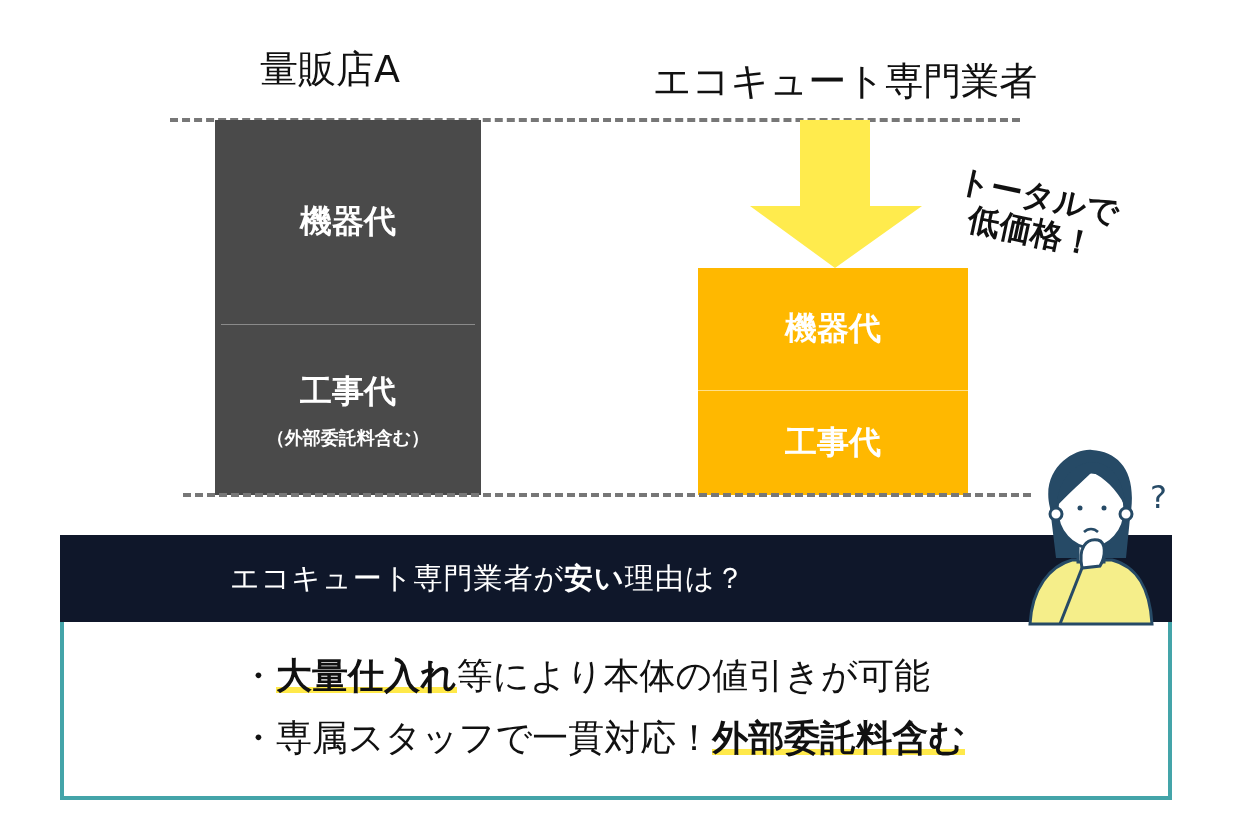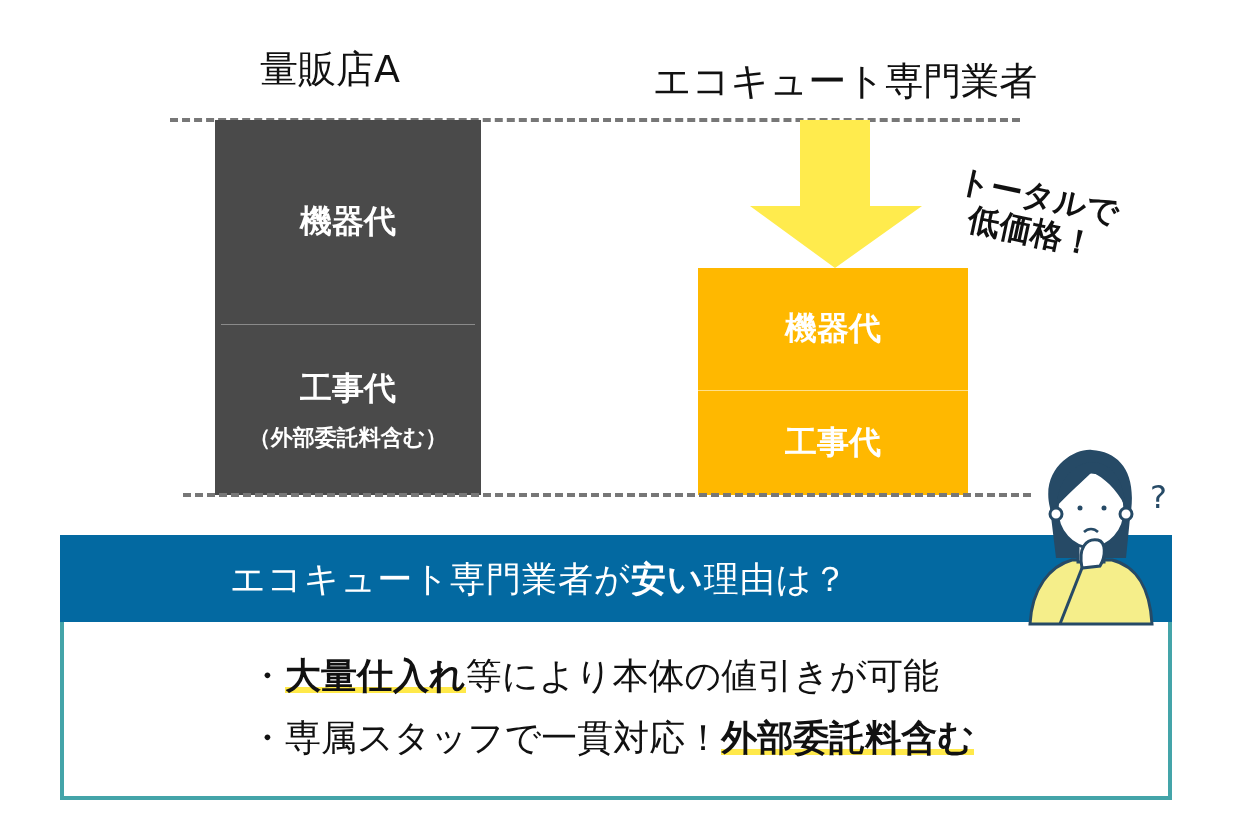--- a/index.html
+++ b/index.html
@@ -8,27 +8,27 @@
   .abs { position: absolute; }
   .col-title { font-weight: normal; font-size: 38px; color: #111; text-align: center; top: 44px; white-space: nowrap; }
   .dash { height: 0; border-top: 4px dashed #777; }
   .bar-dark { left: 215px; top: 120px; width: 266px; height: 375px; background: #4a4a4a; }
   .bar-dark .seg { position: absolute; left: 0; width: 100%; display: flex; flex-direction: column; align-items: center; justify-content: center; color: #fff; font-weight: bold; }
   .bar-dark .divider { position: absolute; left: 6px; right: 6px; top: 204px; height: 1px; background: #8a8a8a; }
   .bar-orange { left: 698px; top: 268px; width: 270px; height: 227px; background: #ffb800; }
   .bar-orange .seg { position: absolute; left: 0; width: 100%; display: flex; align-items: center; justify-content: center; color: #fff; font-weight: bold; font-size: 32px; }
   .bar-orange .divider { position: absolute; left: 0; right: 0; top: 122px; height: 1px; background: #ffe08a; }
   .seg-label { font-size: 32px; }
-  .seg-sub { font-size: 22px; margin-top: 12px; }
+  .seg-sub { font-size: 18px; margin-top: 12px; }
   .callout { left: 930px; top: 178px; width: 210px; transform: rotate(12deg); transform-origin: center; font-weight: bold; color: #111; font-size: 32px; line-height: 36px; text-align: center; }
-  .panel-head { left: 60px; top: 535px; width: 1112px; height: 88px; background: #0369a1; color: #fff; font-size: 35px; display: flex; align-items: center; }
+  .panel-head { left: 60px; top: 535px; width: 1112px; height: 88px; background: #0f172a; color: #fff; font-size: 29px; display: flex; align-items: center; }
   .panel-head .txt { margin-left: 170px; letter-spacing: 1px; white-space: nowrap; }
   .panel-head b { font-weight: bold; }
   .panel-body { left: 60px; top: 622px; width: 1104px; height: 174px; border: 4px solid #44a4a9; border-top: none; background: #fff; }
-  .bullet { left: 249px; font-size: 36px; color: #111; white-space: nowrap; }
+  .bullet { left: 240px; font-size: 36px; color: #111; white-space: nowrap; }
   .hl { font-weight: bold; background: linear-gradient(transparent 78%, #ffe94a 78%, #ffe94a 92%, transparent 92%); }
 </style>
 </head>
 <body>
 
 <div class="abs col-title" style="left:210px;width:240px;">量販店A</div>
 <div class="abs col-title" style="left:620px;width:450px;margin-top:12px;">エコキュート専門業者</div>
 
 <div class="abs dash" style="left:170px;top:118px;width:850px;"></div>
 

